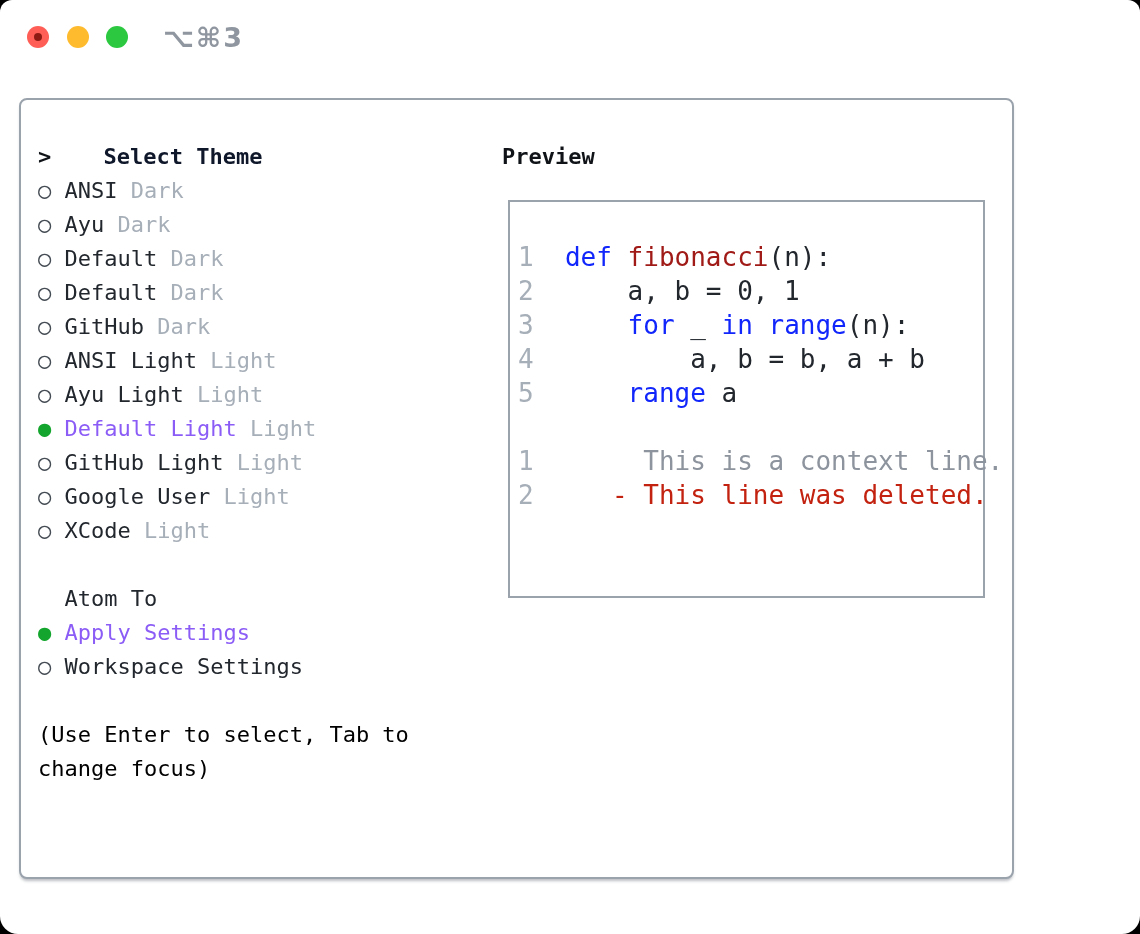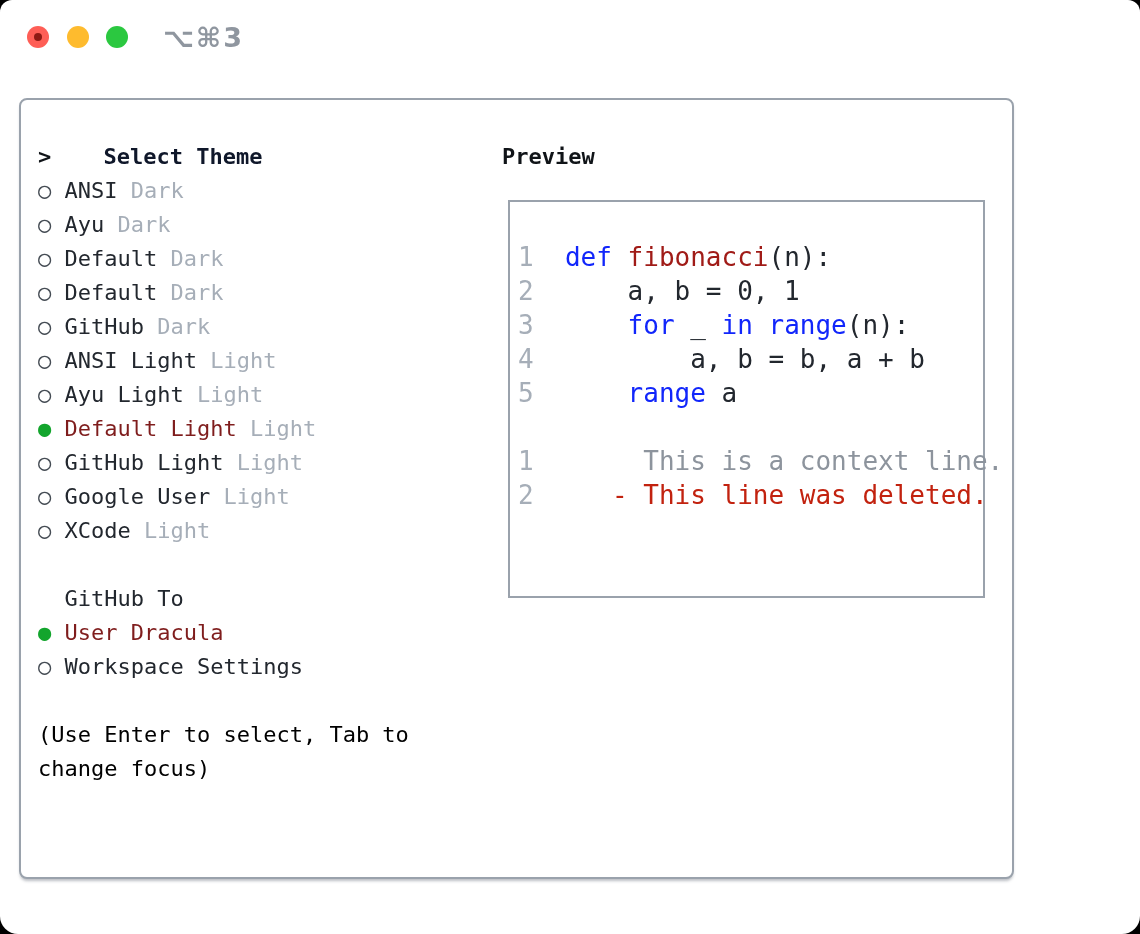--- a/index.html
+++ b/index.html
@@ -36,21 +36,21 @@
     box-shadow:0 3px 3px -1px rgba(60,70,85,.35);
   }
   .left-col{position:absolute;left:17px;top:40px;}
   .row{
     white-space:pre;font-size:22px;line-height:34px;height:34px;
     color:#22272e;
   }
   .row .b-hollow{color:#454c54;}
   .row .b-selected{color:#13a52d;}
   .row .lbl{color:#22272e;}
-  .row .lbl-selected{color:#7f1d1d;}
+  .row .lbl-selected{color:#8b5cf6;}
   .row .suffix{color:#a6aeb8;}
   .row .hdr{font-weight:bold;color:#0f172a;margin-left:39px;}
   .row .indicator{font-weight:bold;color:#101418;}
   .row.hint{color:#000000;}
   
   .preview-label{
     position:absolute;left:481px;top:40px;height:34px;line-height:34px;
     font-size:22px;font-weight:bold;color:#101418;white-space:pre;
   }
   .preview-box{
@@ -88,22 +88,22 @@
         <div class="row"><span class="b-hollow">○ </span><span class="lbl">Default </span><span class="suffix">Dark</span></div>
         <div class="row"><span class="b-hollow">○ </span><span class="lbl">Default </span><span class="suffix">Dark</span></div>
         <div class="row"><span class="b-hollow">○ </span><span class="lbl">GitHub </span><span class="suffix">Dark</span></div>
         <div class="row"><span class="b-hollow">○ </span><span class="lbl">ANSI Light </span><span class="suffix">Light</span></div>
         <div class="row"><span class="b-hollow">○ </span><span class="lbl">Ayu Light </span><span class="suffix">Light</span></div>
         <div class="row"><span class="b-selected">● </span><span class="lbl-selected">Default Light </span><span class="suffix">Light</span></div>
         <div class="row"><span class="b-hollow">○ </span><span class="lbl">GitHub Light </span><span class="suffix">Light</span></div>
         <div class="row"><span class="b-hollow">○ </span><span class="lbl">Google User </span><span class="suffix">Light</span></div>
         <div class="row"><span class="b-hollow">○ </span><span class="lbl">XCode </span><span class="suffix">Light</span></div>
         <div class="row"></div>
-        <div class="row"><span>  </span><span class="lbl">GitHub To</span></div>
-        <div class="row"><span class="b-selected">● </span><span class="lbl-selected">User Dracula</span></div>
+        <div class="row"><span>  </span><span class="lbl">Atom To</span></div>
+        <div class="row"><span class="b-selected">● </span><span class="lbl-selected">Apply Settings</span></div>
         <div class="row"><span class="b-hollow">○ </span><span class="lbl">Workspace Settings</span></div>
         <div class="row"></div>
         <div class="row hint">(Use Enter to select, Tab to</div>
         <div class="row hint">change focus)</div>
       </div>
     <div class="preview-label">Preview</div>
     <div class="preview-box">
       <div id="code" class="code">
           <div class="cl"><span class="seg-n">1</span><span class="seg-p">  </span><span class="seg-k">def</span><span class="seg-p"> </span><span class="seg-f">fibonacci</span><span class="seg-p">(n):</span></div>
           <div class="cl"><span class="seg-n">2</span><span class="seg-p">      a, b = 0, 1</span></div>

